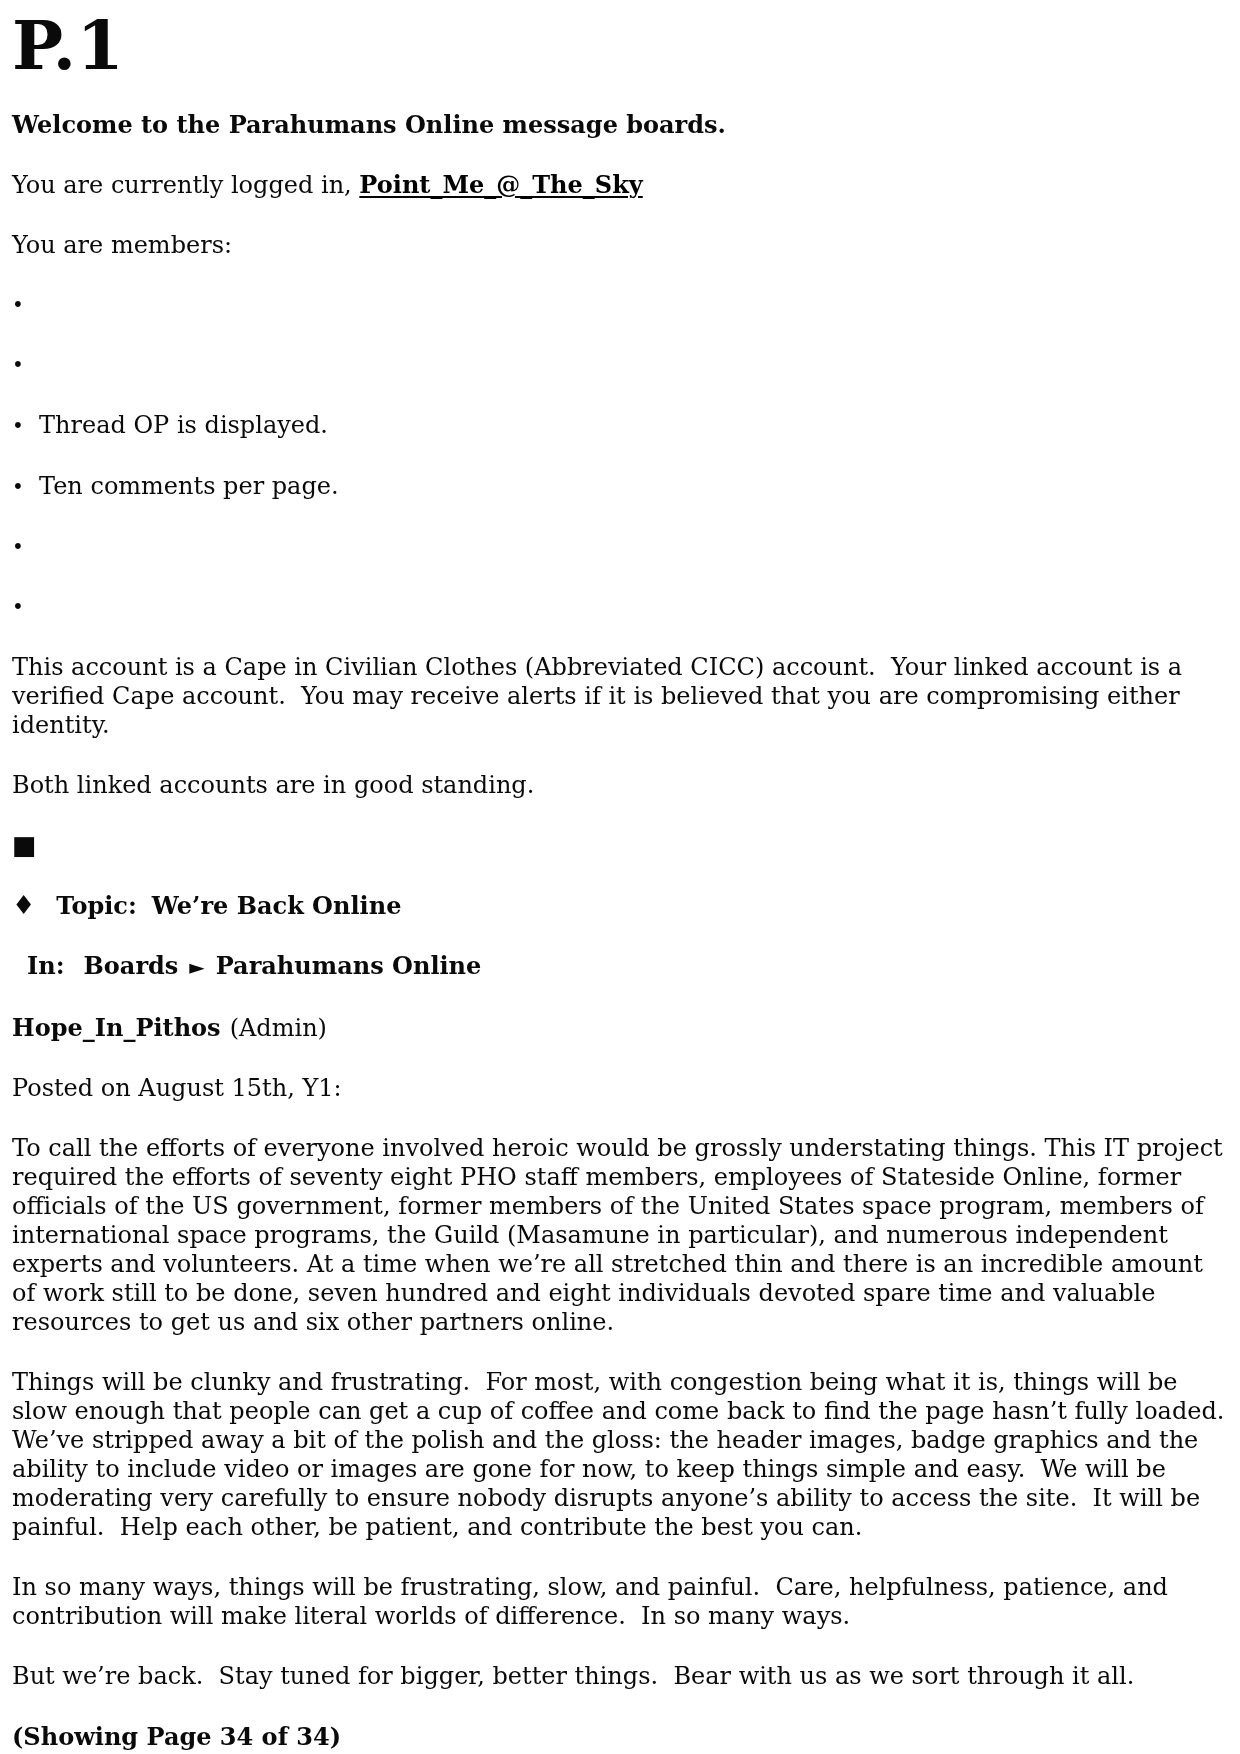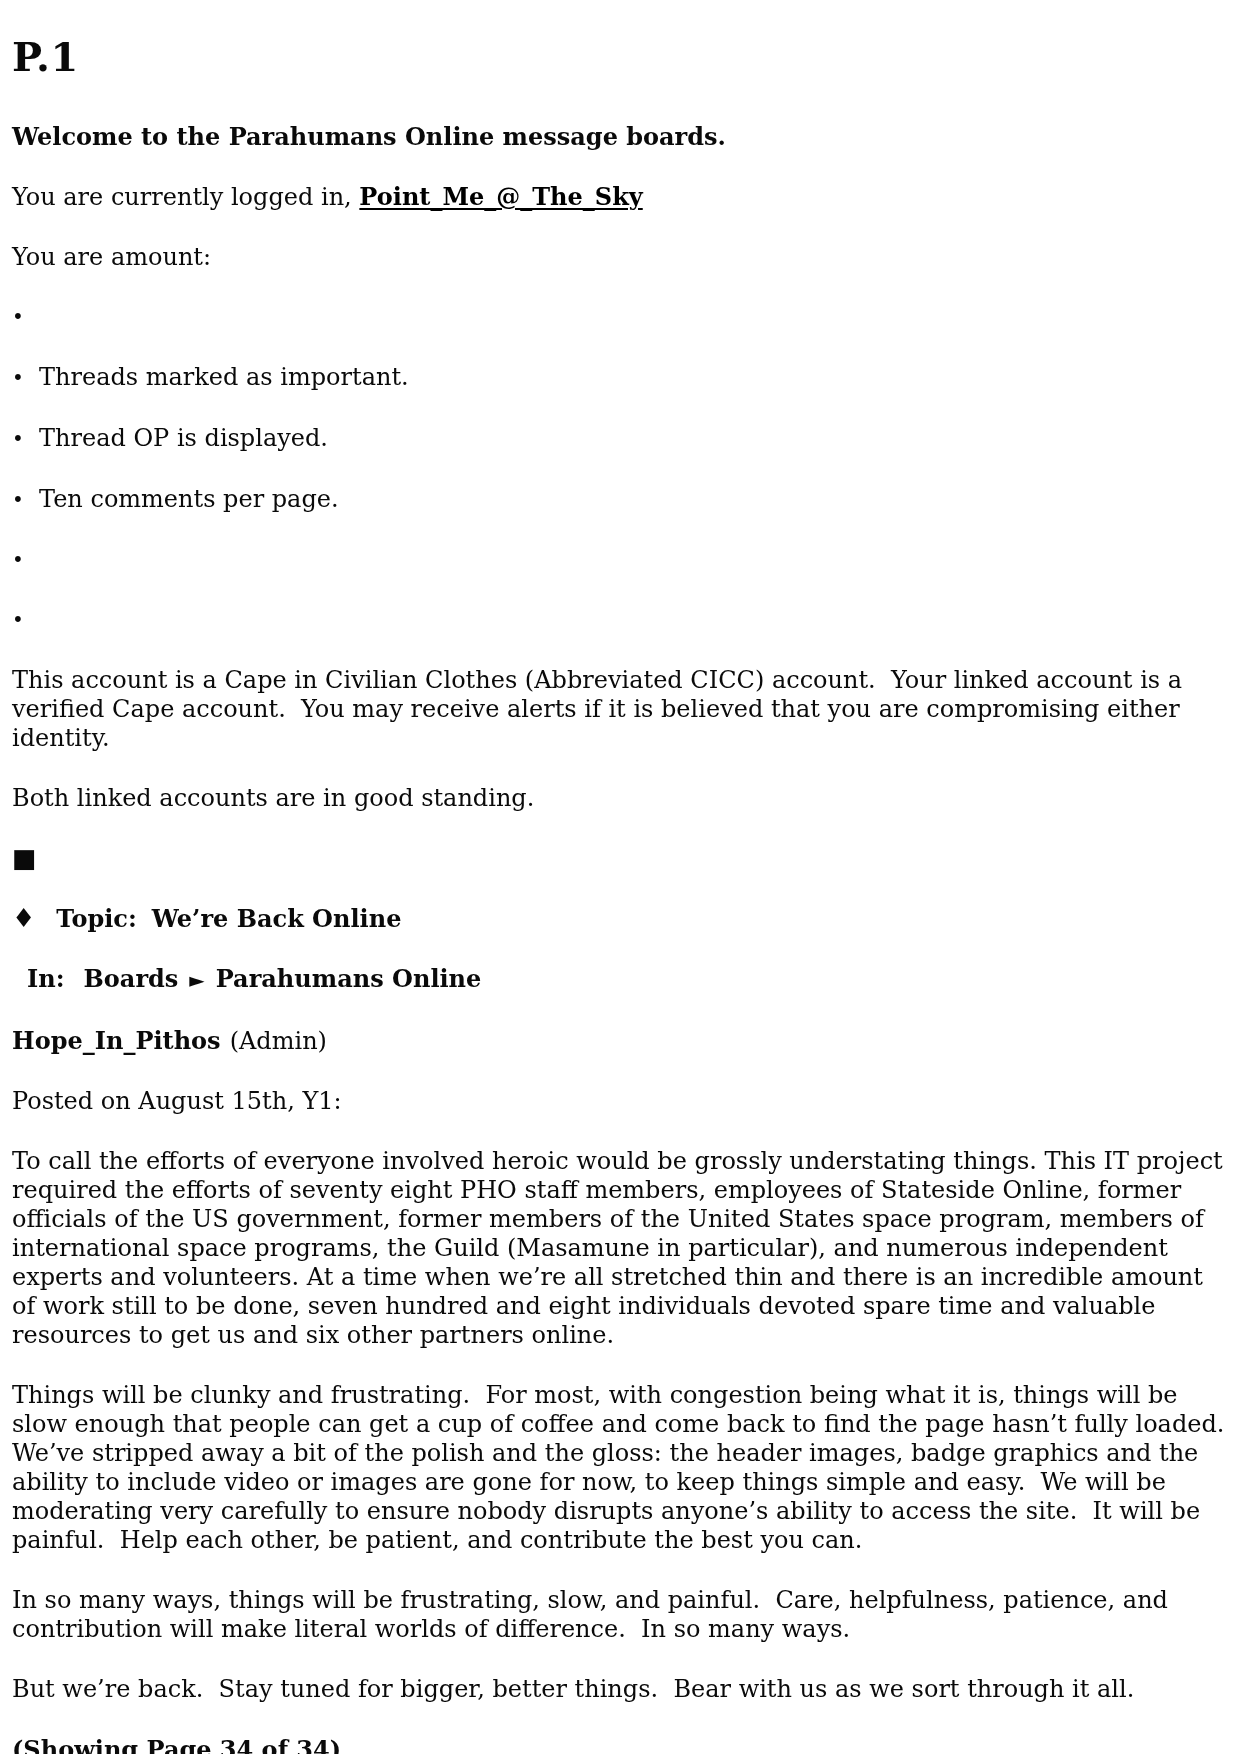--- a/index.html
+++ b/index.html
@@ -13,24 +13,24 @@
     min-height: 1754px;
     box-sizing: border-box;
     padding: 14px 10px 20px 12px;
     font-family: "DejaVu Serif", serif;
     font-size: 24px;
     line-height: 29px;
   }
   .block { margin: 0 0 31px 0; }
   .pre { white-space: pre-wrap; }
   h1.chapter {
-    font-size: 40px;
+    font-size: 68px;
     line-height: 62px;
     font-weight: bold;
-    margin: 12px 0 34px 0;
+    margin: 0 0 34px 0;
     letter-spacing: 0.5px;
   }
   .bold { font-weight: bold; }
   .para { max-width: 1218px; }
   .login-link {
     text-decoration: underline;
     text-underline-offset: 3px;
     color: #000000;
     cursor: pointer;
     font-weight: bold;
@@ -65,29 +65,28 @@
 </style>
 </head>
 <body>
 
 <h1 class="chapter">P.1</h1>
 
 <p class="block bold para">Welcome to the Parahumans Online message boards.</p>
 
 <p class="block para pre"><span>You are currently logged in, </span><span class="login-link">Point_Me_@_The_Sky</span></p>
 
-<p class="block para">You are amount:</p>
+<p class="block para">You are members:</p>
 
 <div>
   <div class="bullet-row">
     <span class="bullet-glyph">•</span>
   </div>
   <div class="bullet-row">
     <span class="bullet-glyph">•</span>
-    <span class="para">Threads marked as important.</span>
   </div>
   <div class="bullet-row">
     <span class="bullet-glyph">•</span>
     <span class="para">Thread OP is displayed.</span>
   </div>
   <div class="bullet-row">
     <span class="bullet-glyph">•</span>
     <span class="para">Ten comments per page.</span>
   </div>
   <div class="bullet-row">

